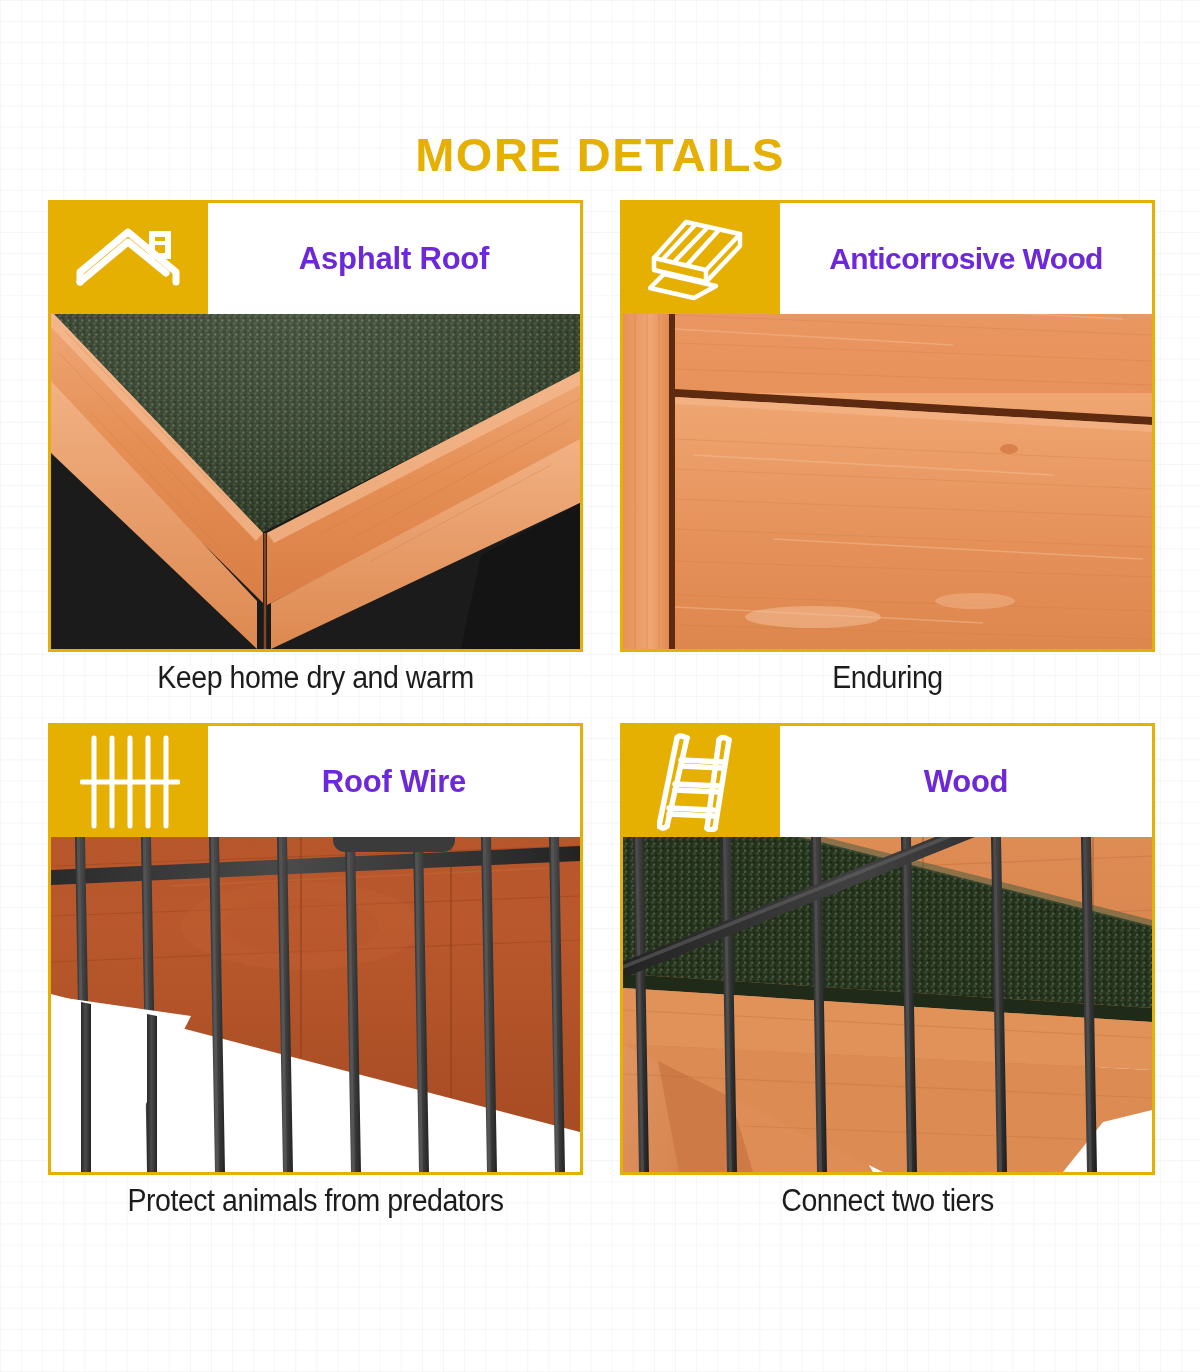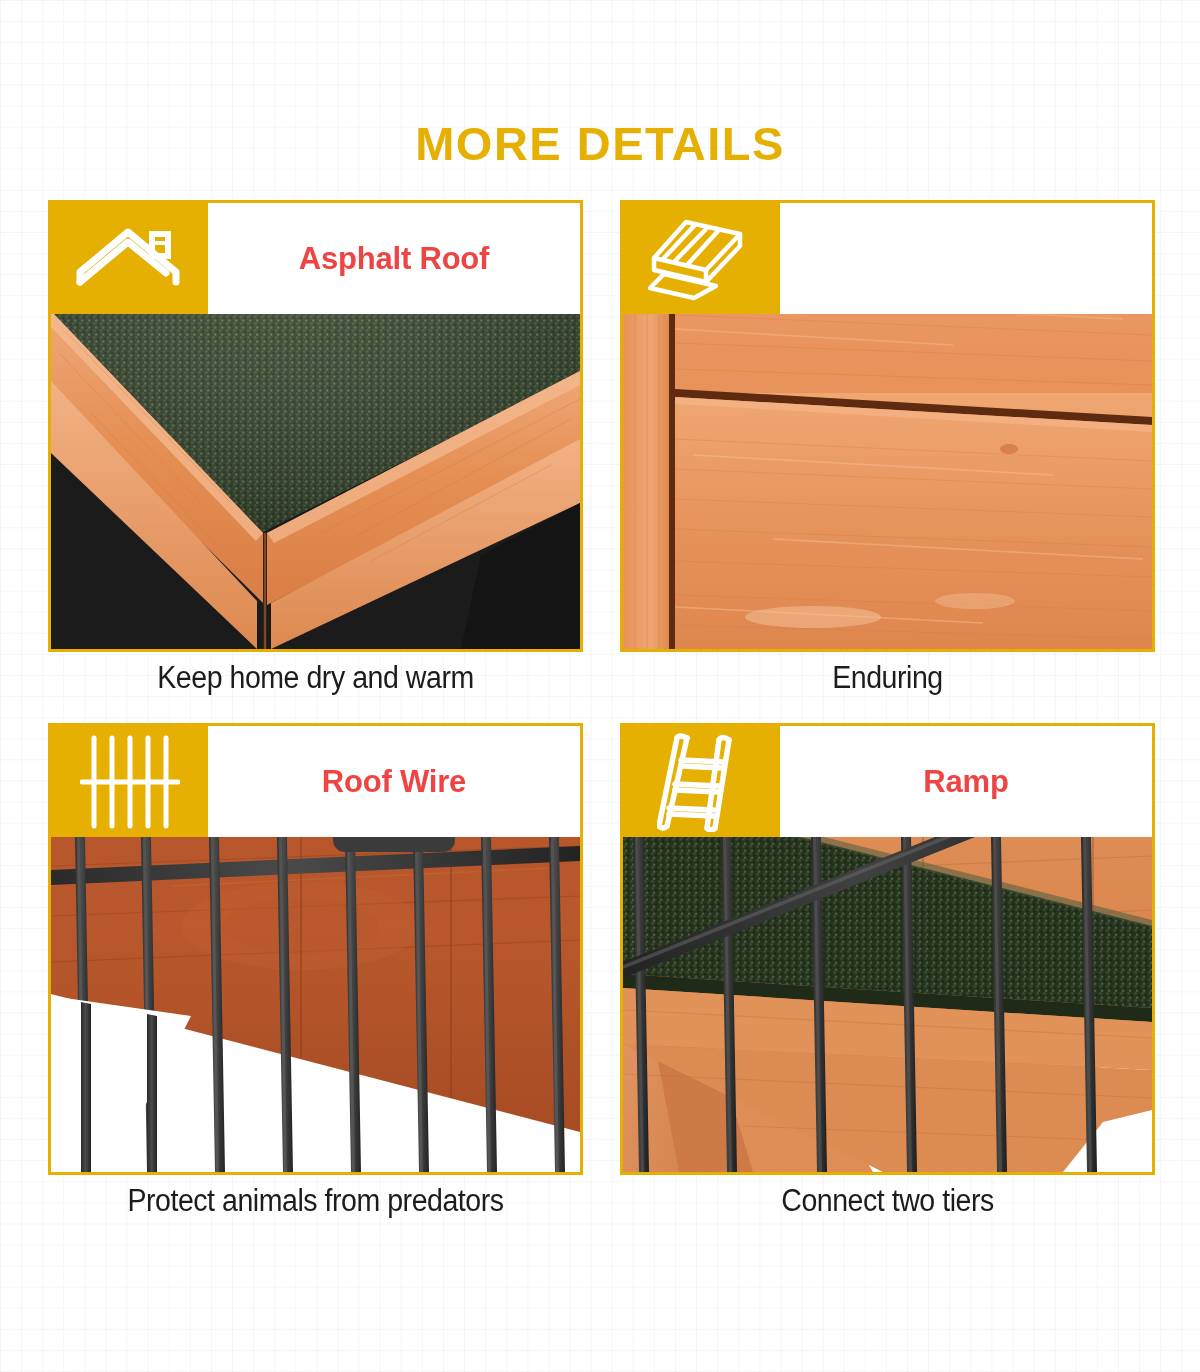--- a/index.html
+++ b/index.html
@@ -16,21 +16,21 @@
       linear-gradient(to right, rgba(0,0,0,0.035) 1px, transparent 1px),
       linear-gradient(to bottom, rgba(0,0,0,0.035) 1px, transparent 1px);
     background-size: 21.1px 21.1px;
     position: relative;
     overflow: hidden;
   }
 
   
   .page-title {
     position: absolute;
-    top: 116px;
+    top: 127px;
     left: 0;
     width: 1200px;
     text-align: center;
     font-size: 47px;
     font-weight: bold;
     letter-spacing: 1.5px;
     color: #e5b002;
     font-family: "Liberation Sans", sans-serif;
   }
 
@@ -79,21 +79,21 @@
 
   .icon-box svg { display: block; }
 
   .header-label {
     flex: 1 1 auto;
     display: flex;
     align-items: center;
     justify-content: center;
     font-size: 31px;
     font-weight: bold;
-    color: #ef4444;
+    color: #6d28d9;
     letter-spacing: -0.2px;
     white-space: nowrap;
     padding: 0 2px;
   }
 
   .header-label.tight { font-size: 30px; letter-spacing: -0.6px; }
 
   
   .photo {
     position: absolute;
@@ -286,20 +286,21 @@
               <path d="M92 18 L92 30 L58 66"></path>
 
               <path d="M46 10 L16 42"></path>
               <path d="M58 13 L27 45"></path>
               <path d="M70 15 L40 48"></path>
 
               <path d="M16 58 L68 70 L46 82 L2 72 Z"></path>
             </g>
           </svg>
         </div>
+        <div class="header-label tight">Anticorrosive Wood</div>
       </div>
 
     </div>
     <div class="caption">Enduring</div>
   </div>
 
   <div class="card-cell">
     <div class="card">
 
       <div class="photo">
@@ -521,20 +522,20 @@
 
               <path d="M24 28 L66 30"></path>
               <path d="M24 34 L66 36"></path>
               <path d="M18 52 L62 54"></path>
               <path d="M18 58 L62 60"></path>
               <path d="M12 76 L56 78"></path>
               <path d="M12 82 L56 84"></path>
             </g>
           </svg>
         </div>
-        <div class="header-label">Ramp</div>
+        <div class="header-label">Wood</div>
       </div>
 
     </div>
     <div class="caption">Connect two tiers</div>
   </div>
 
 </div>
 
 </body></html>

